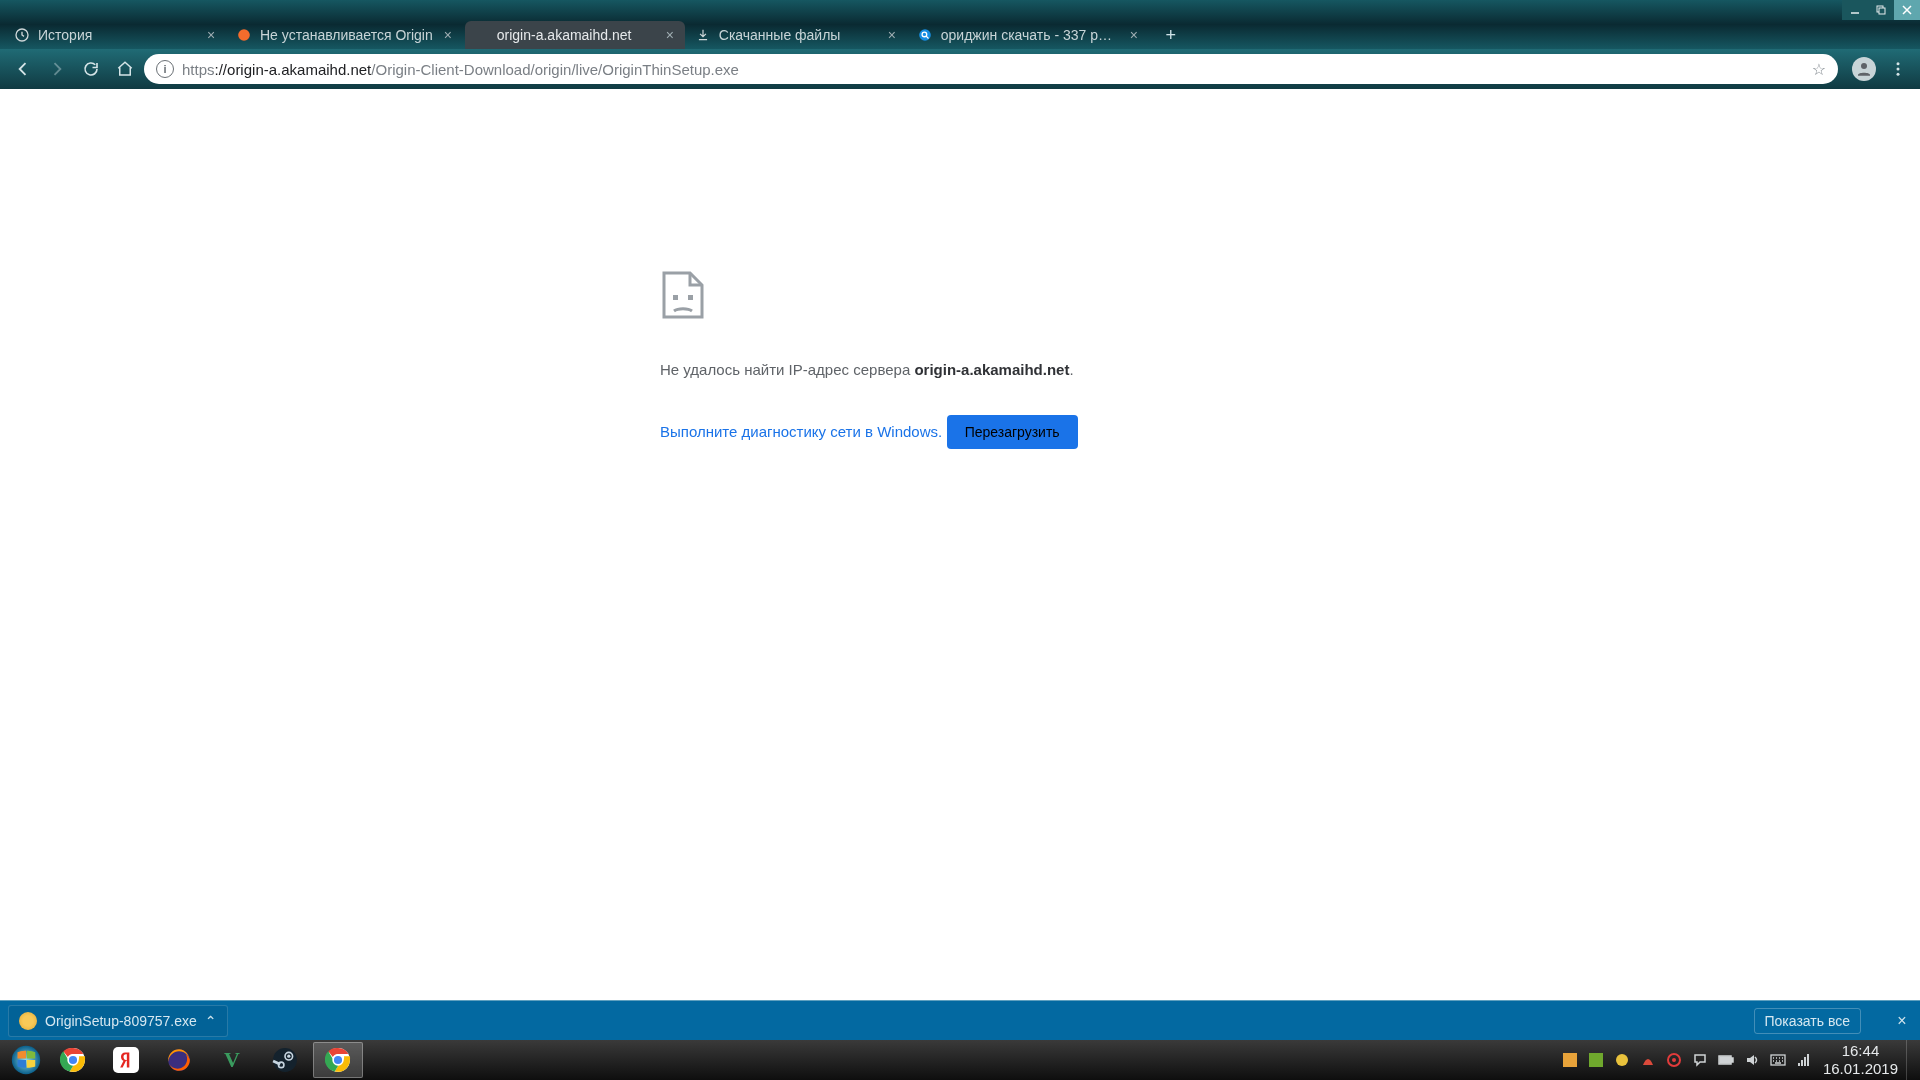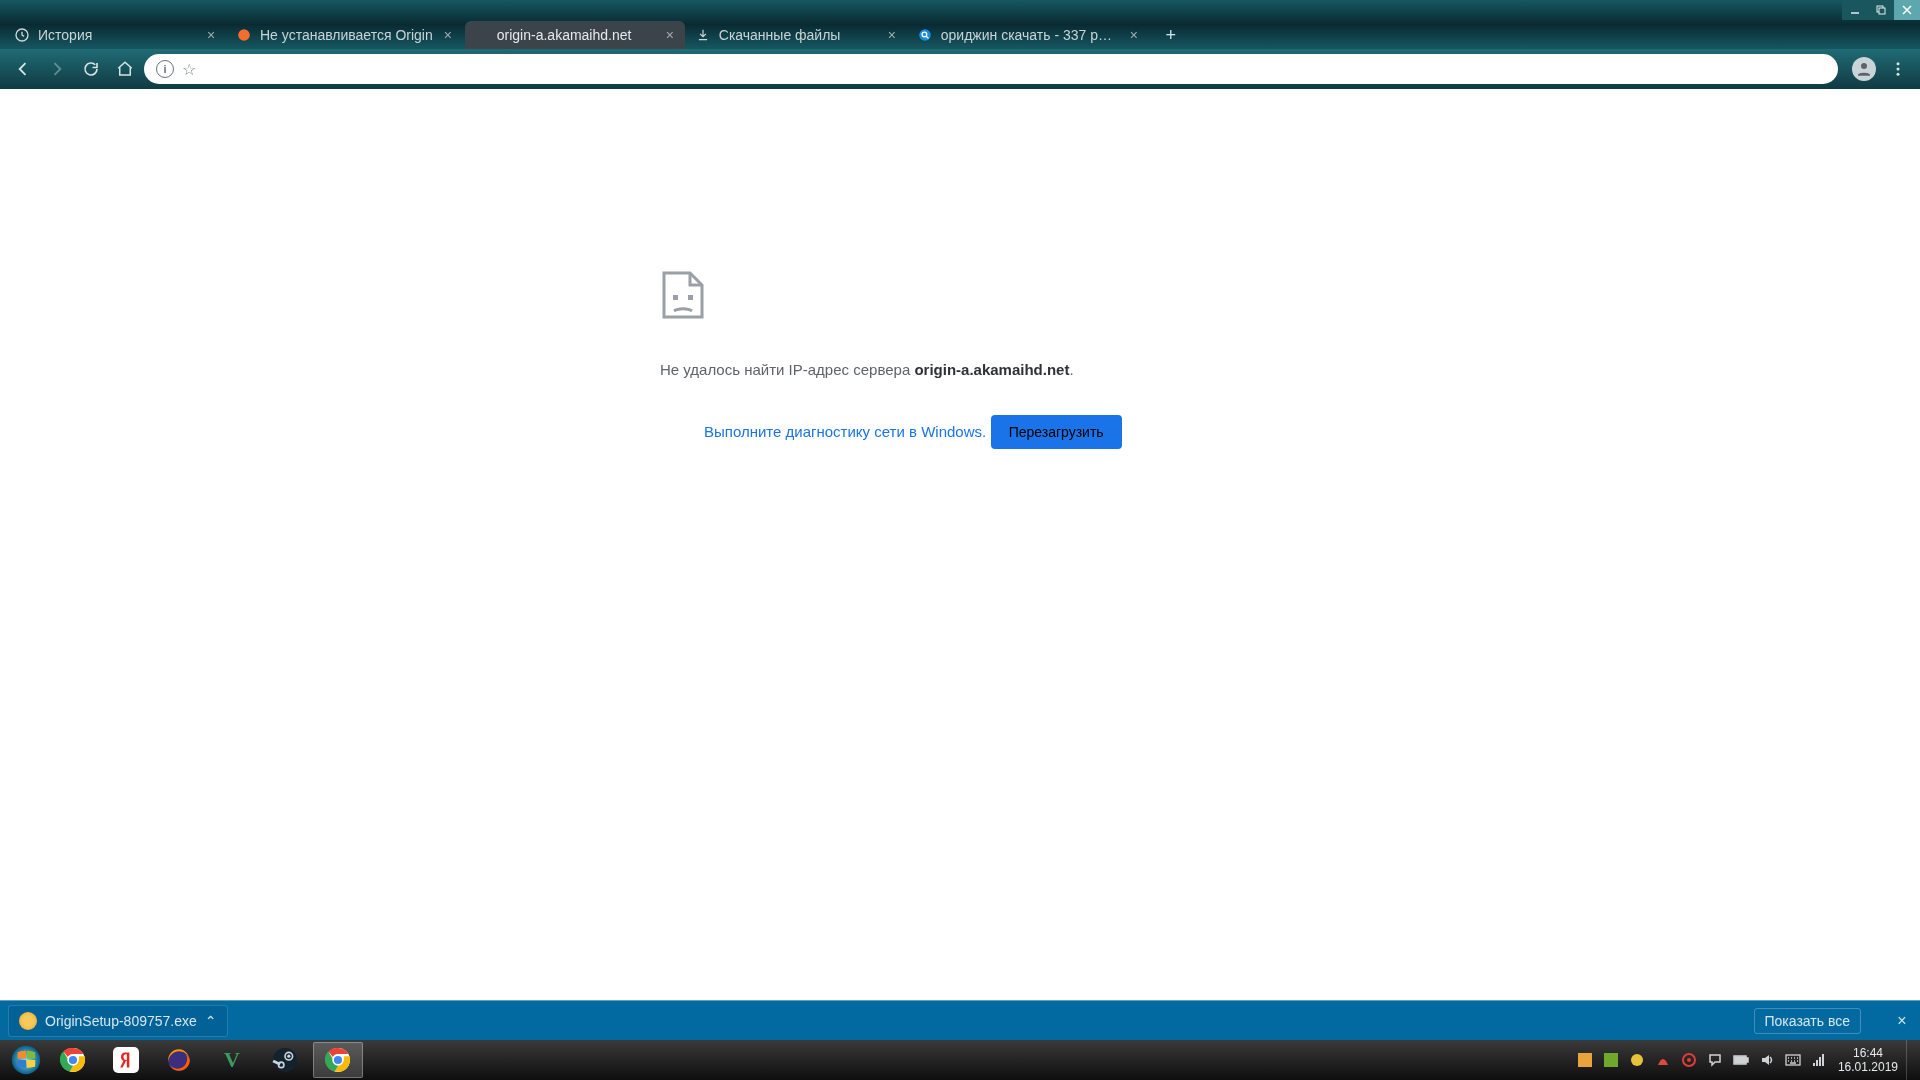--- a/index.html
+++ b/index.html
@@ -31,21 +31,21 @@
     .right-chrome .icon { width: 28px; height: 28px; display: flex; align-items: center; justify-content: center; color: #d5e4e7; }
     .right-chrome .avatar { width: 24px; height: 24px; border-radius: 50%; background: #c8d4d7; display: flex; align-items: center; justify-content: center; }
 
     
     .page { flex: 1; background: #fff; display: flex; justify-content: center; }
     .error-box { margin-top: 180px; width: 600px; color: #202124; }
     .error-icon { margin-bottom: 40px; }
     .error-title { font-size: 27px; color: #303236; font-weight: 400; margin-bottom: 18px; line-height: 1.35; }
     .error-line1 { font-size: 15px; color: #5f6368; margin-bottom: 37px; }
     .error-line1 strong { color: #303236; font-weight: 700; }
-    .error-link { font-size: 15px; color: #1a73e8; margin-bottom: 20px; display: inline-block; margin-left: 44px; }
+    .error-link { font-size: 15px; color: #1a73e8; margin-bottom: 20px; display: inline-block; }
     .error-code { font-size: 13px; color: #808489; margin-bottom: 55px; }
     .reload-btn { background: #1a73e8; color: #000000; border: none; border-radius: 4px; font-size: 14px; padding: 9px 18px; }
 
     
     .dl-shelf { height: 40px; background: #0369a1; border-top: 1px solid #5fa0bf; display: flex; align-items: center; padding: 18px 4px; color: #d5e7f0; font-size: 14px; gap: 15px; }
     .dl-item { display: flex; align-items: center; gap: 8px; height: 32px; padding: 0 10px; border: 1px solid rgba(255,255,255,.15); border-radius: 3px; background: rgba(0,0,0,.06); margin: 0 4px; }
     .dl-item .fspin { width: 18px; height: 18px; border-radius: 50%; background: radial-gradient(circle,#f7c958 40%, #e2a72f 100%); }
     .dl-item .chev { color: #cfe3ec; }
     .dl-spacer { flex: 1; }
     .show-all { border: 1px solid rgba(255,255,255,.25); border-radius: 3px; padding: 4px 10px; margin-right: 12px; }
@@ -54,21 +54,21 @@
     
     .taskbar { height: 40px; background: linear-gradient(to bottom, #3a3a3a 0%, #0e0e0e 100%); display: flex; align-items: center; padding: 0 4px; }
     .start-orb { width: 44px; height: 40px; display: flex; align-items: center; justify-content: center; }
     .tb-icons { display: flex; align-items: center; gap: 3px; }
     .tb-icon { width: 50px; height: 36px; display: flex; align-items: center; justify-content: center; border-radius: 2px; }
     .tb-icon.active { background: rgba(255,255,255,.18); box-shadow: inset 0 0 0 1px rgba(255,255,255,.3); }
     .tb-icon .glyph { width: 26px; height: 26px; border-radius: 4px; display: flex; align-items: center; justify-content: center; }
     .tb-spacer { flex: 1; }
     .tray { display: flex; align-items: center; gap: 8px; padding-right: 2px; }
     .tray .ti { width: 18px; height: 18px; display: flex; align-items: center; justify-content: center; color: #cdd2d5; }
-    .clock { color: #e6e9eb; font-size: 12px; text-align: center; line-height: 1.2; padding: 0 8px; }
+    .clock { color: #e6e9eb; font-size: 15px; text-align: center; line-height: 1.2; padding: 0 8px; }
     .show-desktop { width: 10px; height: 40px; border-left: 1px solid rgba(255,255,255,.2); }
 
     svg { display: block; }
   </style>
 </head>
 <body style="transform: scale(1);">
 
 <div class="tabs-strip">
   <div class="tab">
     <span class="favicon">
@@ -153,20 +153,23 @@
       </svg>
     </div>
   <div class="nav-btn">
       <svg width="18" height="18" viewBox="0 0 24 24" fill="none" stroke="#d5e4e7" stroke-width="2">
         <path d="M3 11l9-8 9 8M5 10v10h14V10"></path>
       </svg>
     </div>
 
   <div class="omnibox">
     <span class="info">i</span>
+    <span class="url-text">
+      <span>https</span><span class="dark">://origin-a.akamaihd.net</span><span>/Origin-Client-Download/origin/live/OriginThinSetup.exe</span>
+    </span>
     <span class="star">☆</span>
   </div>
 
   <div class="right-chrome">
     <div class="icon avatar">
       <svg width="18" height="18" viewBox="0 0 24 24" fill="#5f6368">
           <circle cx="12" cy="8" r="4"></circle>
           <path d="M4 20c0-4 16-4 16 0v1H4z"></path>
         </svg>
     </div>

